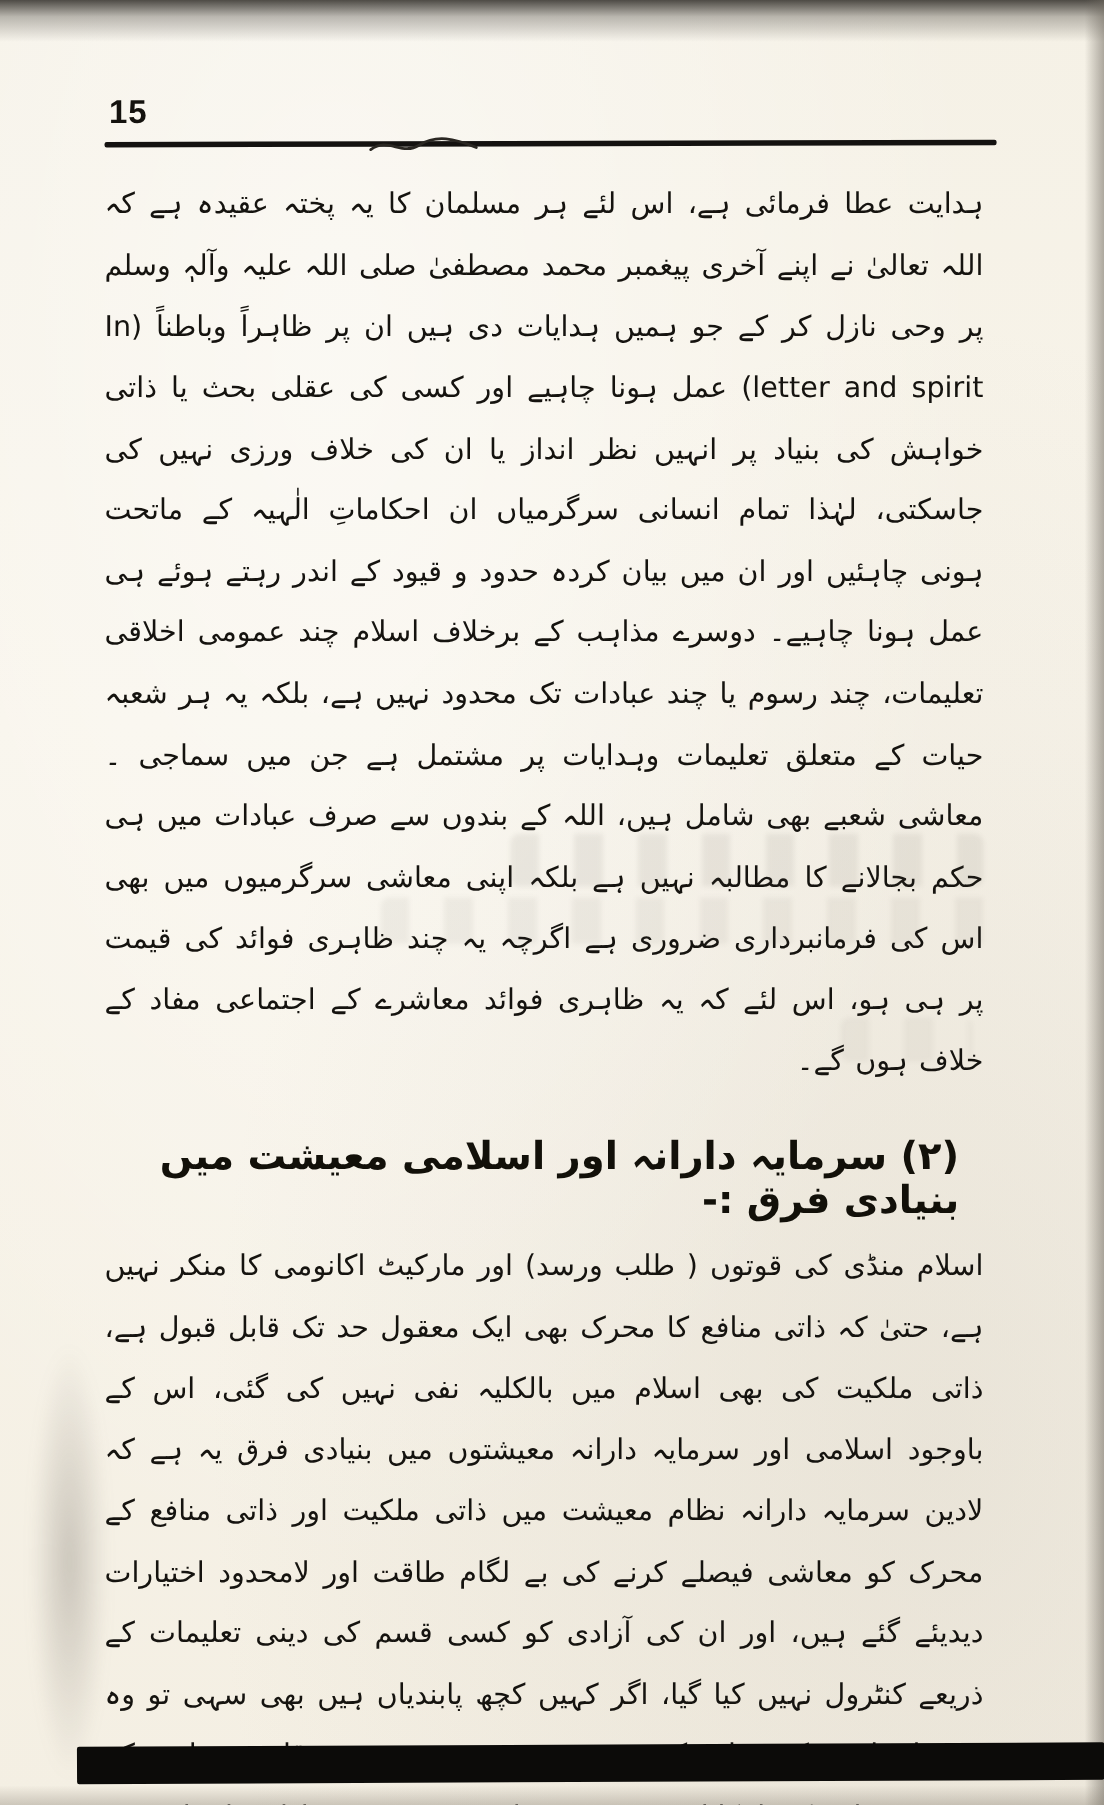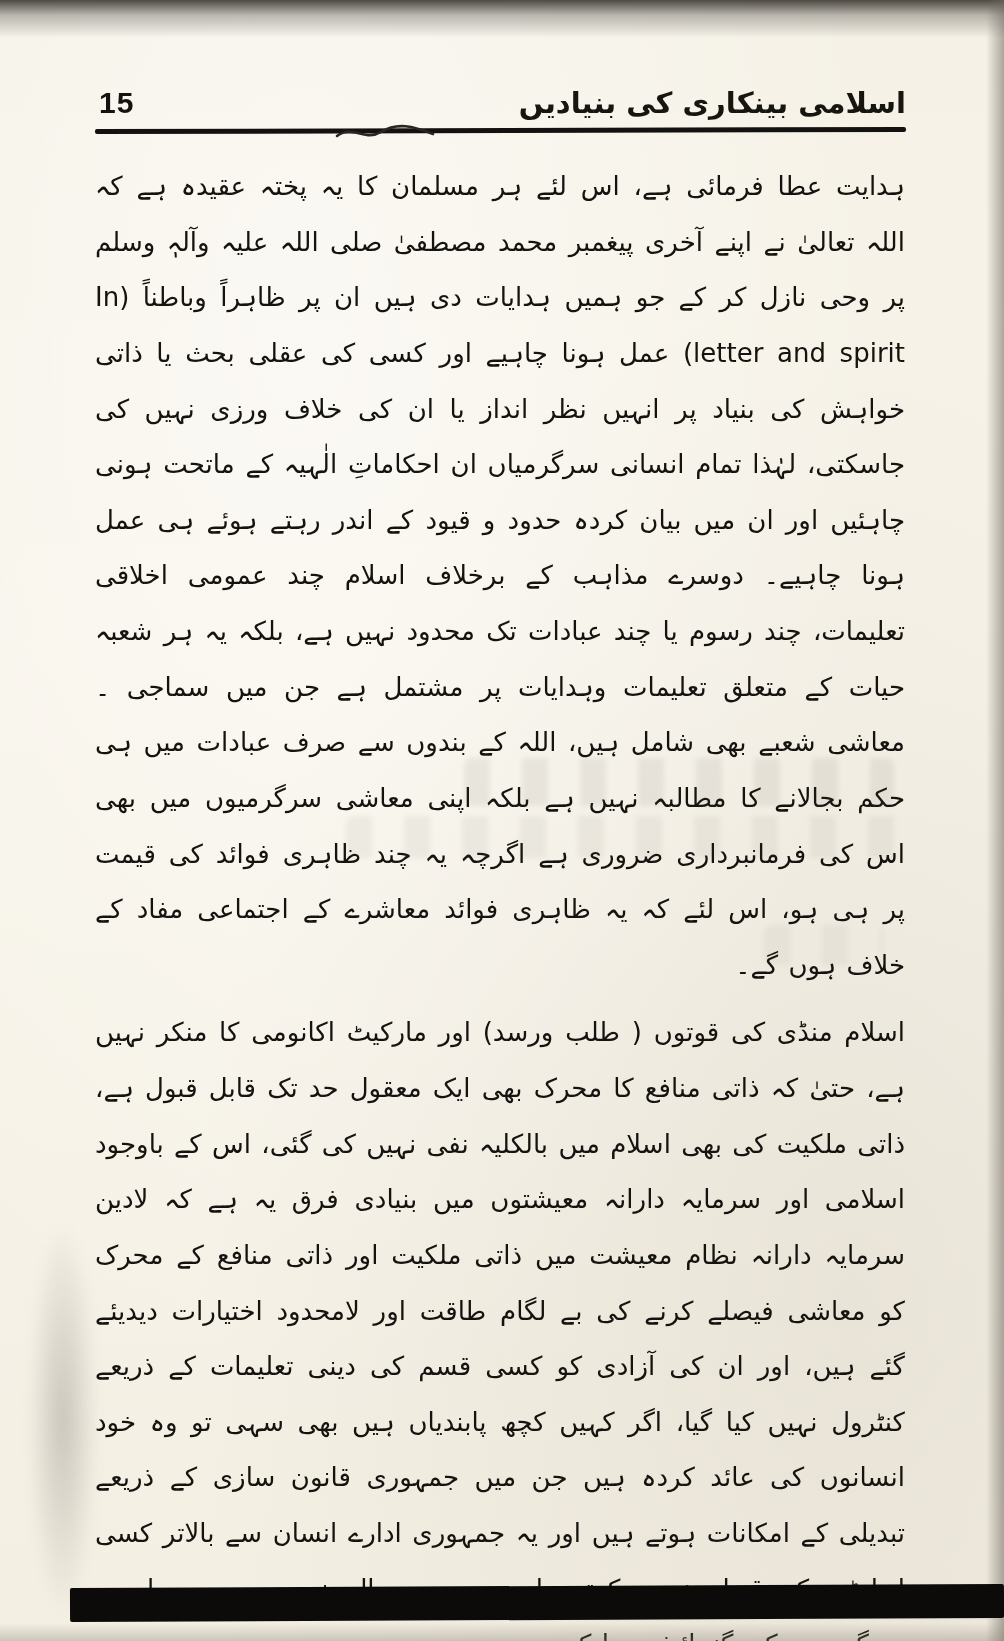--- a/index.html
+++ b/index.html
@@ -100,21 +100,21 @@
   .flourish {
     position: absolute;
     left: 335px;
     top: 122px;
   }
   .body-text {
     direction: rtl;
     text-align: justify;
     font-size: 26px;
     line-height: 2.14;
-    margin: 26px 1px 0 0;
+    margin: 26px 12px 0 0;
     color: #15130f;
     word-spacing: 2px;
   }
   .section-heading {
     direction: rtl;
     text-align: right;
     font-size: 35px;
     font-weight: bold;
     margin: 38px 34px 10px 0;
     color: #121009;
@@ -138,31 +138,31 @@
 </style>
 </head>
 <body>
 
 <div class="scan">
 
   <div class="page">
 
     <div class="page-header">
       <span class="page-num">15</span>
-      <span class="book-title">اسلامی بینکاری کی بنیادیں</span>
     </div>
 
     <div class="header-rule"></div>
 
     <svg class="flourish" width="100" height="22" viewBox="0 0 100 22">
       <path d="M2 14 C 18 2, 30 20, 46 10 S 78 4, 98 12" fill="none" stroke="#2a2722" stroke-width="2.6" stroke-linecap="round"></path>
     </svg>
 
     <p class="body-text" dir="rtl">ہدایت عطا فرمائی ہے، اس لئے ہر مسلمان کا یہ پختہ عقیدہ ہے کہ اللہ تعالیٰ نے اپنے آخری پیغمبر محمد مصطفیٰ صلی اللہ علیہ وآلہٖ وسلم پر وحی نازل کر کے جو ہمیں ہدایات دی ہیں ان پر ظاہراً وباطناً (In letter and spirit) عمل ہونا چاہیے اور کسی کی عقلی بحث یا ذاتی خواہش کی بنیاد پر انہیں نظر انداز یا ان کی خلاف ورزی نہیں کی جاسکتی، لہٰذا تمام انسانی سرگرمیاں ان احکاماتِ الٰہیہ کے ماتحت ہونی چاہئیں اور ان میں بیان کردہ حدود و قیود کے اندر رہتے ہوئے ہی عمل ہونا چاہیے۔ دوسرے مذاہب کے برخلاف اسلام چند عمومی اخلاقی تعلیمات، چند رسوم یا چند عبادات تک محدود نہیں ہے، بلکہ یہ ہر شعبہ حیات کے متعلق تعلیمات وہدایات پر مشتمل ہے جن میں سماجی ۔ معاشی شعبے بھی شامل ہیں، اللہ کے بندوں سے صرف عبادات میں ہی حکم بجالانے کا مطالبہ نہیں ہے بلکہ اپنی معاشی سرگرمیوں میں بھی اس کی فرمانبرداری ضروری ہے اگرچہ یہ چند ظاہری فوائد کی قیمت پر ہی ہو، اس لئے کہ یہ ظاہری فوائد معاشرے کے اجتماعی مفاد کے خلاف ہوں گے۔</p>
 
+    <h2 class="section-heading" dir="rtl">(۲) سرمایہ دارانہ اور اسلامی معیشت میں بنیادی فرق :-</h2>
 
     <p class="body-text" style="margin-top:12px;" dir="rtl">اسلام منڈی کی قوتوں ( طلب ورسد) اور مارکیٹ اکانومی کا منکر نہیں ہے، حتیٰ کہ ذاتی منافع کا محرک بھی ایک معقول حد تک قابل قبول ہے، ذاتی ملکیت کی بھی اسلام میں بالکلیہ نفی نہیں کی گئی، اس کے باوجود اسلامی اور سرمایہ دارانہ معیشتوں میں بنیادی فرق یہ ہے کہ لادین سرمایہ دارانہ نظام معیشت میں ذاتی ملکیت اور ذاتی منافع کے محرک کو معاشی فیصلے کرنے کی بے لگام طاقت اور لامحدود اختیارات دیدیئے گئے ہیں، اور ان کی آزادی کو کسی قسم کی دینی تعلیمات کے ذریعے کنٹرول نہیں کیا گیا، اگر کہیں کچھ پابندیاں ہیں بھی سہی تو وہ خود انسانوں کی عائد کردہ ہیں جن میں جمہوری قانون سازی کے ذریعے تبدیلی کے امکانات ہوتے ہیں اور یہ جمہوری ادارے انسان سے بالاتر کسی اتھارٹی کو قبول نہیں کرتے، اس صورت حال نے بہت سی ایسی سرگرمیوں کی گنجائش پیدا کر دی ہے جو</p>
 
   </div>
 
   <div class="bleed bleed-1"></div>
   <div class="bleed bleed-2"></div>
   <div class="bleed bleed-3"></div>
 
   <div class="edge-top"></div>

